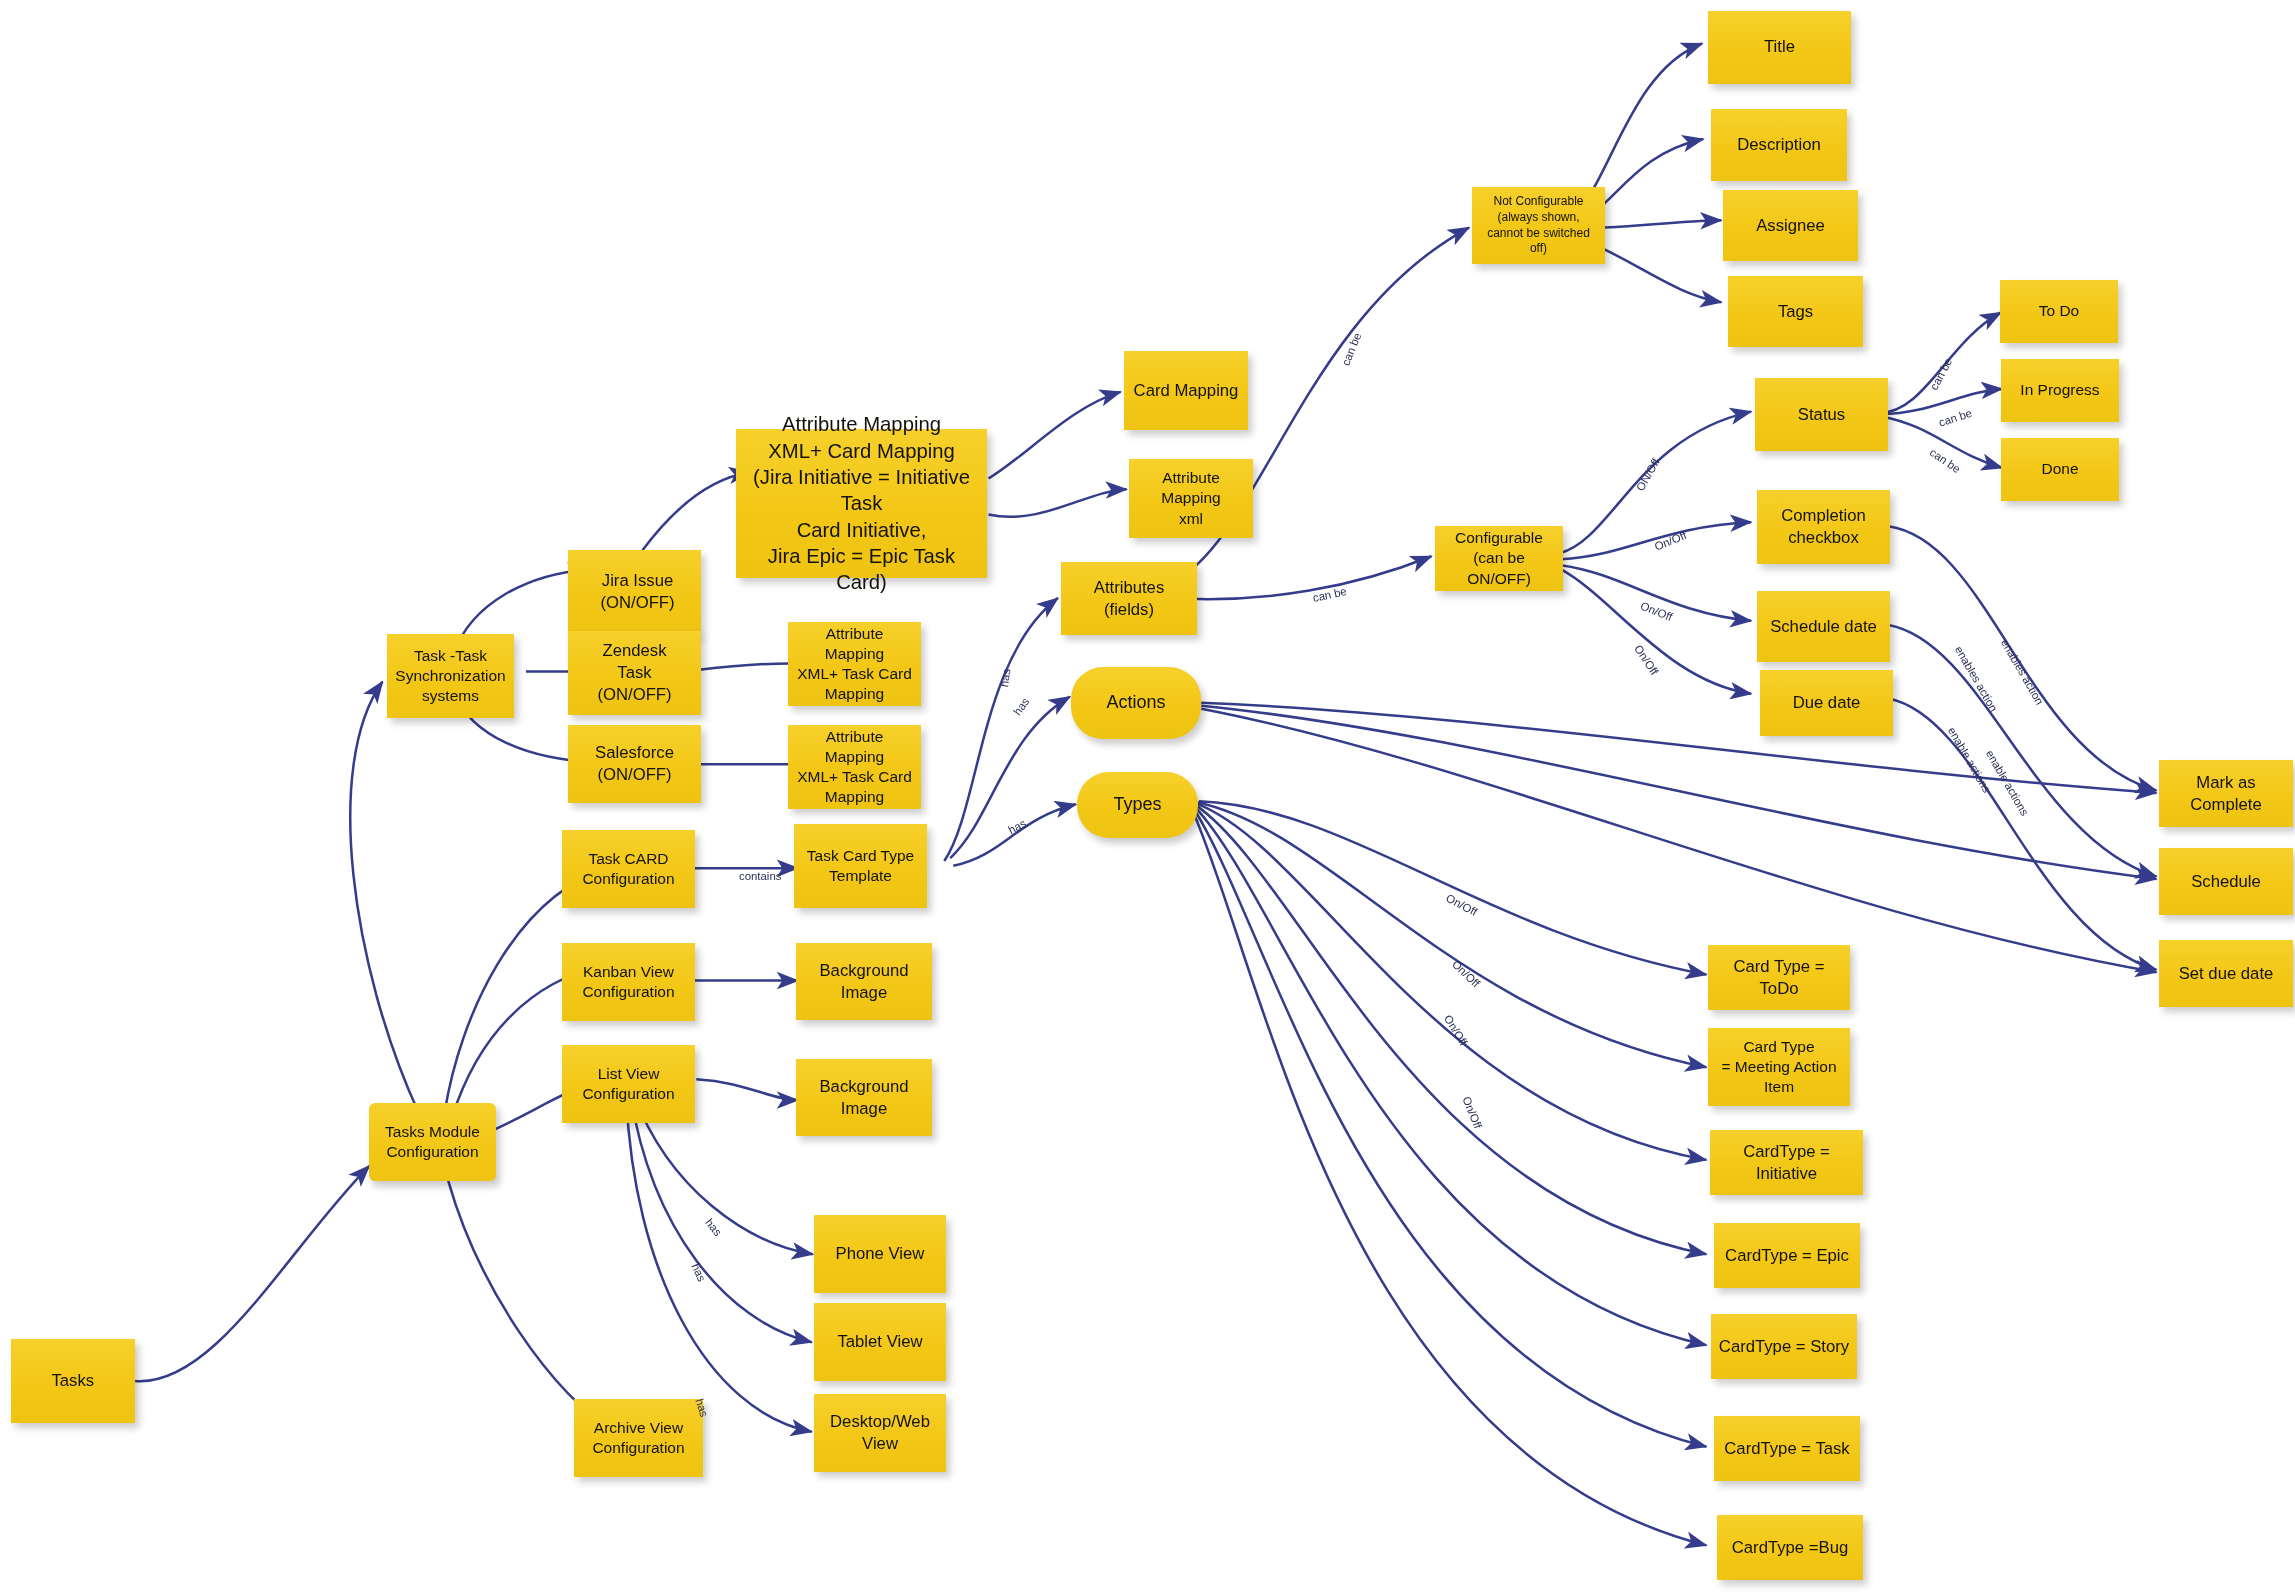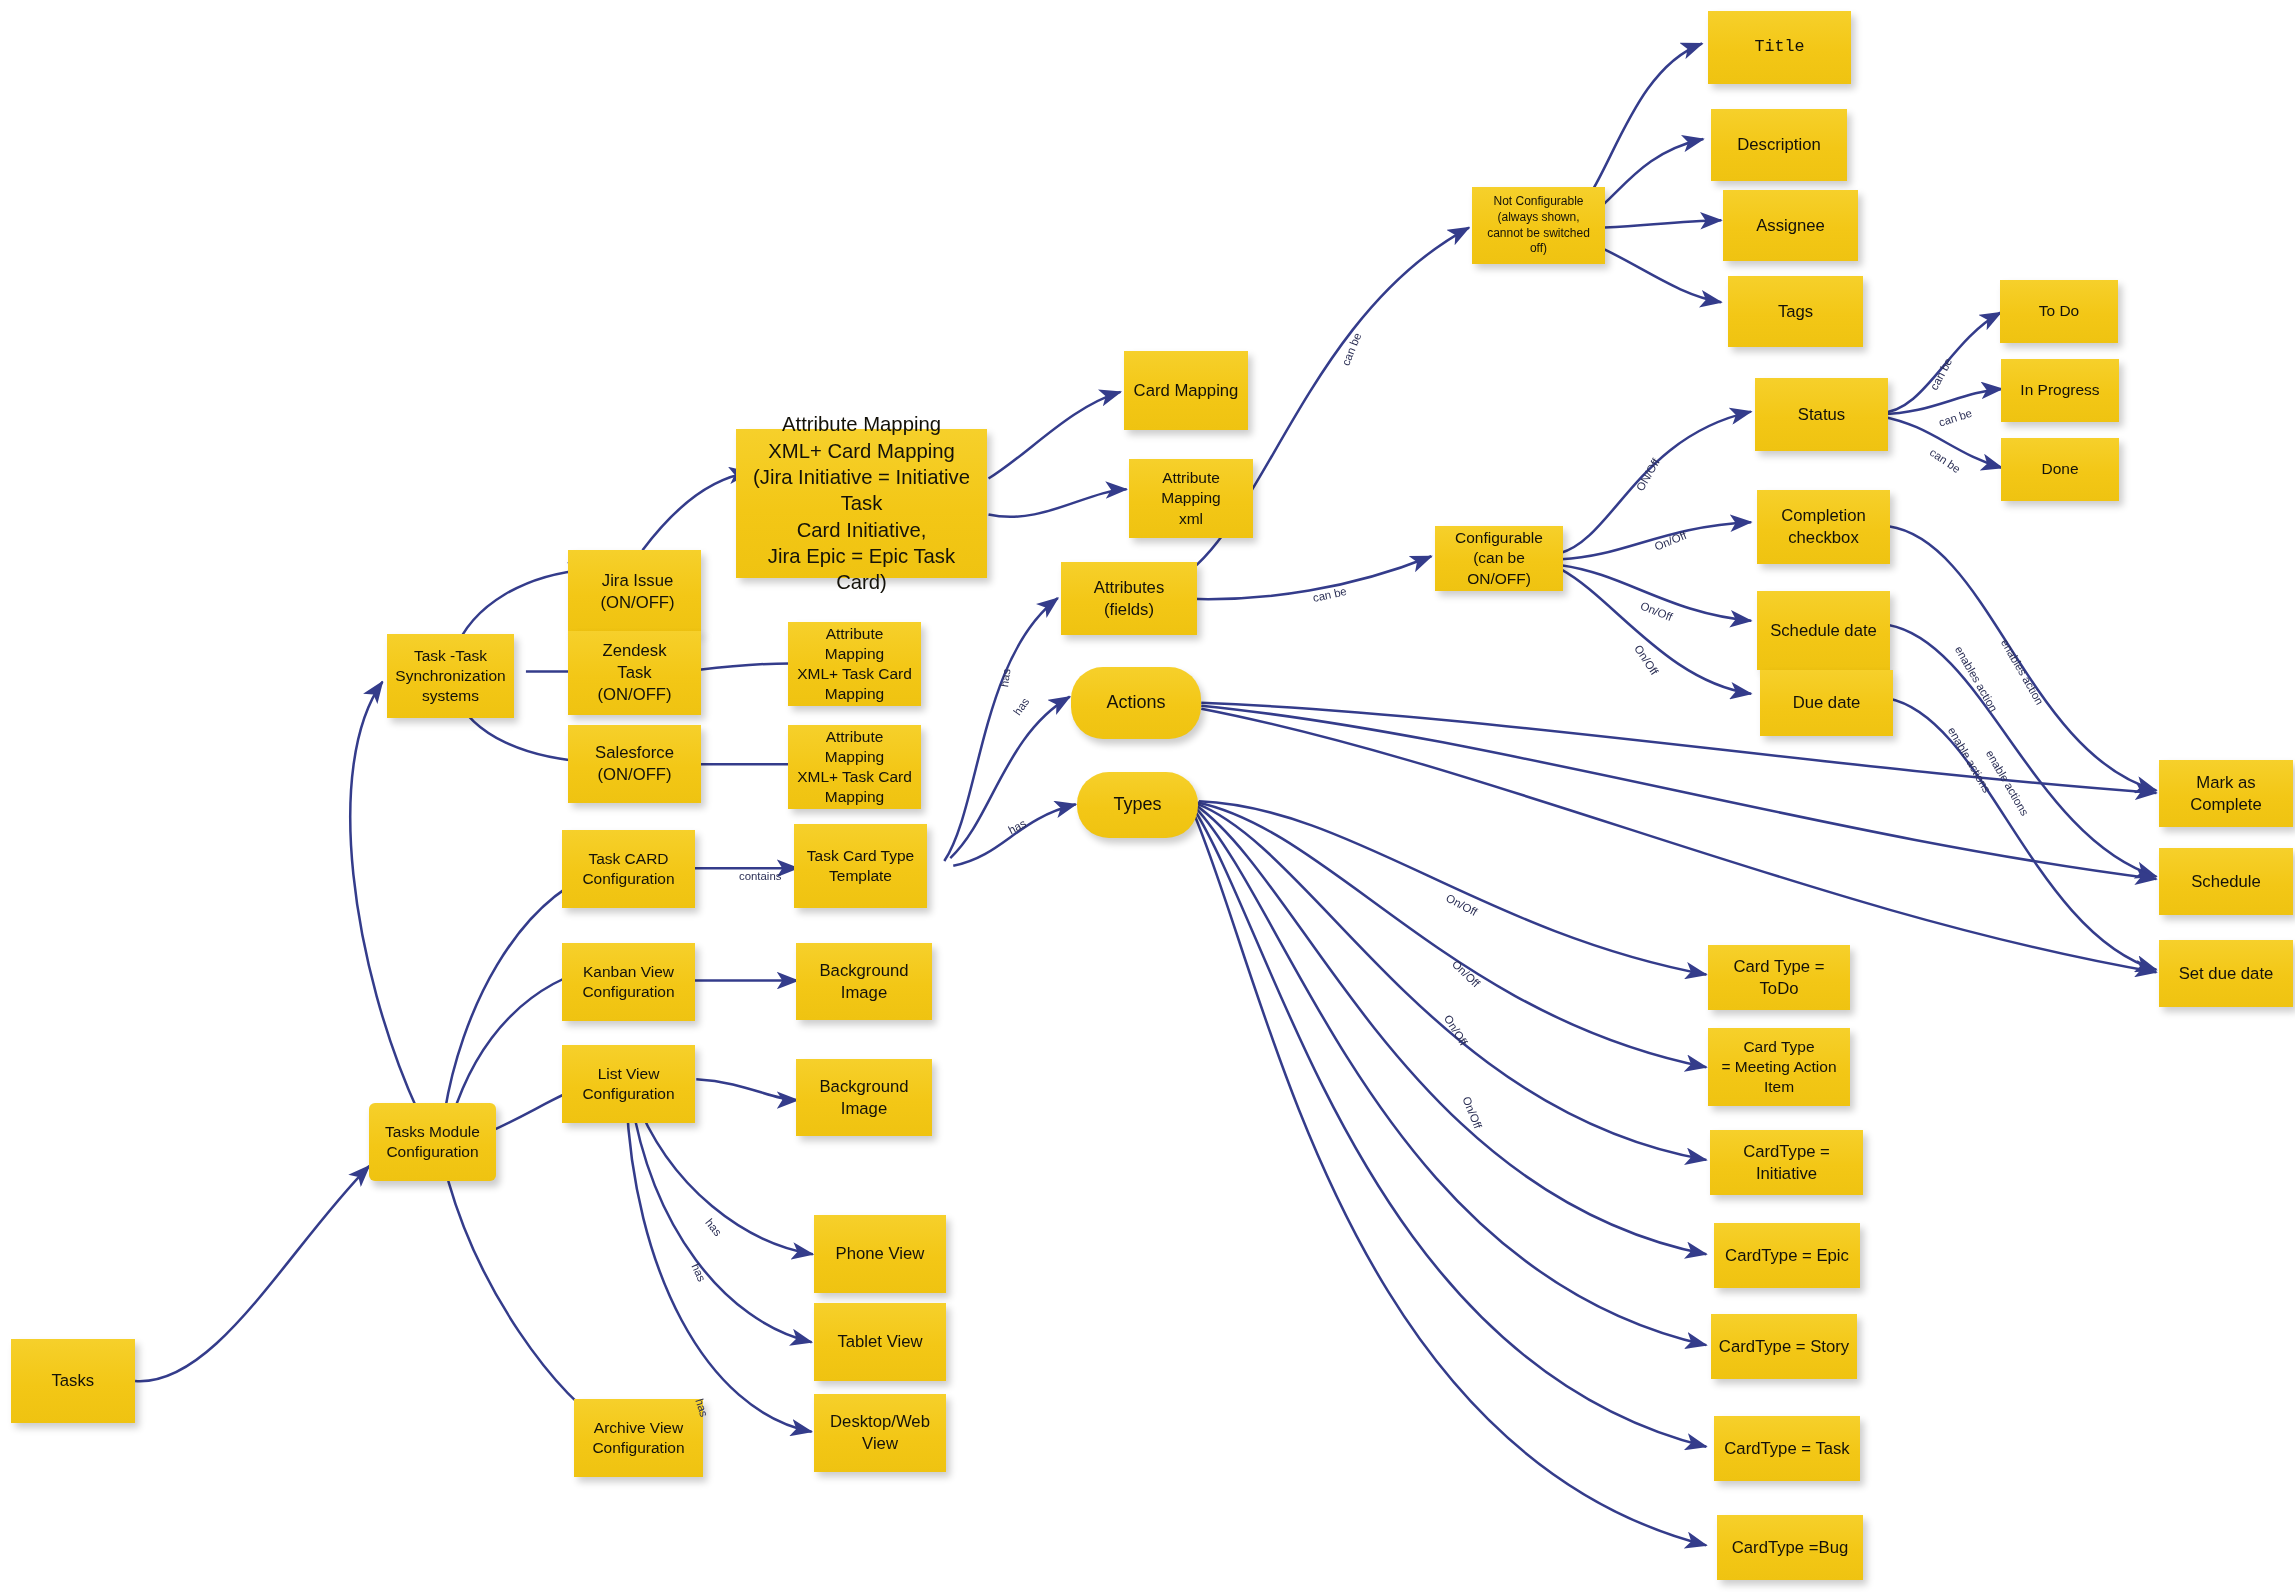--- a/index.html
+++ b/index.html
@@ -241,21 +241,21 @@
   <div class="note f30" style="left:1077px;top:772px;width:121px;height:66px;">
       <span>Types</span>
     </div>
 
   <div class="note f24" style="left:1472px;top:187px;width:133px;height:77px;">
       <span>Not Configurable
 (always shown,
 cannot be switched off)</span>
     </div>
 
-  <div class="note f28" style="left:1708px;top:10.8px;width:143px;height:73px;font-family:Liberation Mono, monospace;">
+  <div class="note f28" style="left:1708px;top:10.8px;width:143px;height:73px;">
       <span>Title</span>
     </div>
   <div class="note f28" style="left:1711px;top:109px;width:136px;height:72px;">
       <span>Description</span>
     </div>
   <div class="note f28" style="left:1723px;top:190px;width:135px;height:71px;">
       <span>Assignee</span>
     </div>
   <div class="note f28" style="left:1728px;top:276px;width:135px;height:71px;">
       <span>Tags</span>
@@ -276,21 +276,21 @@
       <span>In Progress</span>
     </div>
   <div class="note f26" style="left:2001px;top:438px;width:118px;height:63px;">
       <span>Done</span>
     </div>
 
   <div class="note f28" style="left:1757px;top:490px;width:133px;height:74px;">
       <span>Completion
 checkbox</span>
     </div>
-  <div class="note f28" style="left:1757px;top:591px;width:133px;height:79px;">
+  <div class="note f28" style="left:1757px;top:591px;width:133px;height:71px;">
       <span>Schedule date</span>
     </div>
   <div class="note f28" style="left:1760px;top:670px;width:133px;height:66px;">
       <span>Due date</span>
     </div>
 
   <div class="note f28" style="left:2159px;top:760px;width:134px;height:67px;">
       <span>Mark as Complete</span>
     </div>
   <div class="note f28" style="left:2159px;top:848px;width:134px;height:67px;">

